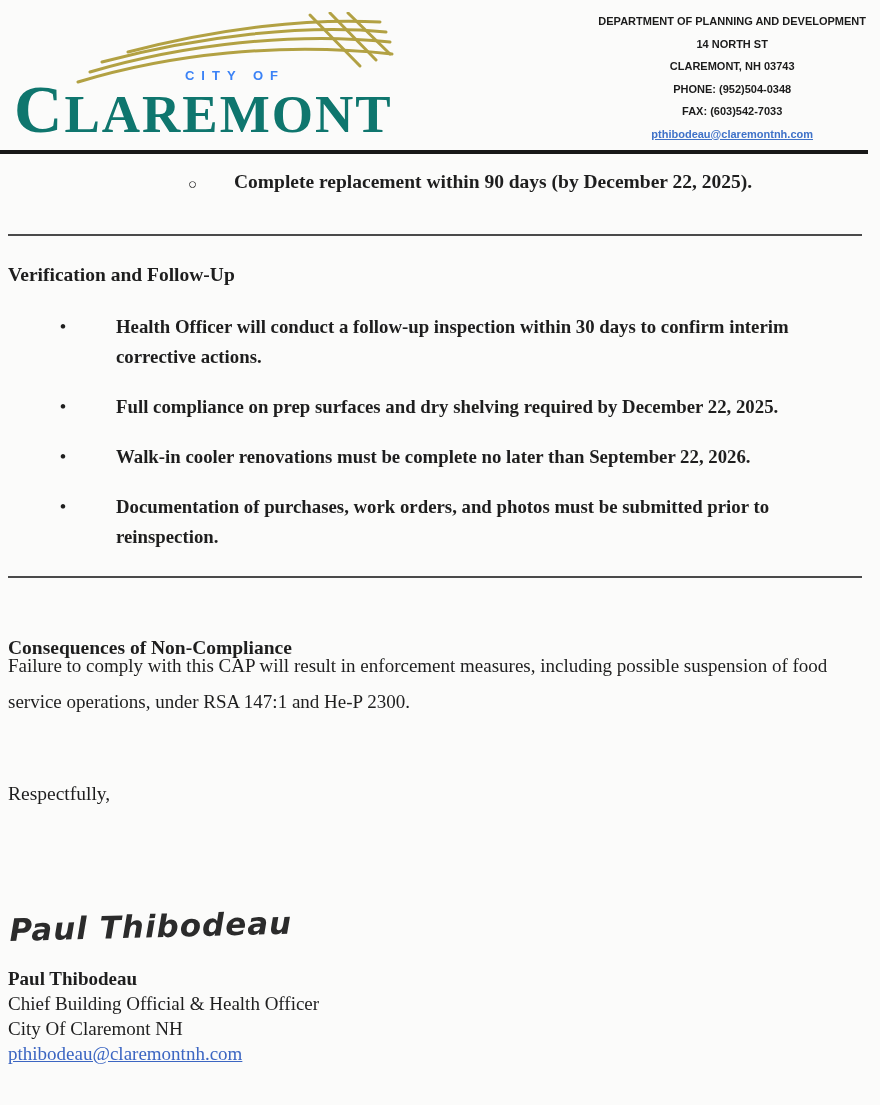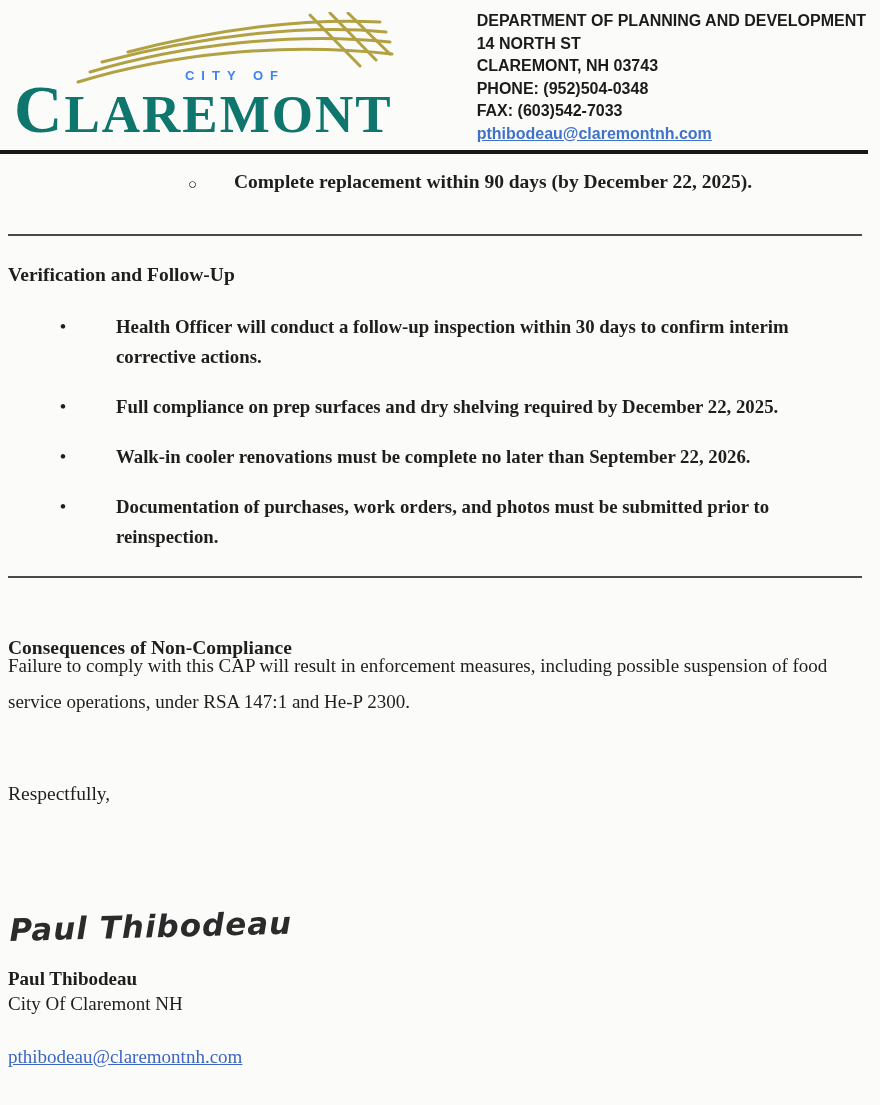--- a/index.html
+++ b/index.html
@@ -21,25 +21,25 @@
   }
   .wordmark {
     position: absolute; top: 72px; left: 2px; white-space: nowrap;
     font-family: "Liberation Serif", serif; font-weight: bold;
     color: #0f766e; letter-spacing: 2px; line-height: 1;
   }
   .wordmark .initial { font-size: 67px; }
   .wordmark .rest { font-size: 53px; }
 
   .contact {
-    position: absolute; top: 10px; right: 14px; text-align: left;
+    position: absolute; top: 10px; right: 14px; text-align: center;
     font-family: "Liberation Sans", sans-serif; font-weight: bold;
-    font-size: 16px; line-height: 22.5px; color: #1b1b1b;
+    font-size: 11px; line-height: 22.5px; color: #1b1b1b;
   }
-  .contact a, .link { text-decoration: underline; cursor: pointer; margin-top: 28px; }
+  .contact a, .link { text-decoration: underline; cursor: pointer; }
 
   .rule-thick { position: absolute; left: 0; top: 150px; width: 868px; height: 4px; background: #181818; }
   .rule-thin { position: absolute; left: 8px; width: 854px; height: 2px; background: #4a4a4a; }
   .rule-1 { top: 234px; }
   .rule-2 { top: 576px; }
 
   .top-bullet {
     position: absolute; top: 168px; left: 188px; width: 660px;
     display: flex; font-weight: bold; font-size: 19.5px; line-height: 28px;
   }
@@ -136,17 +136,18 @@
 
   <div class="heading heading-2">Consequences of Non-Compliance</div>
   <div class="para">Failure to comply with this CAP will result in enforcement measures, including possible suspension of food service operations, under RSA 147:1 and He-P 2300.</div>
 
   <div class="closing">Respectfully,</div>
 
   <div class="sig-script">Paul Thibodeau</div>
 
   <div class="sig-block">
     <div class="sig-name">Paul Thibodeau</div>
+    <div>Chief Building Official &amp; Health Officer</div>
     <div>City Of Claremont NH</div>
     <div><a class="link sig-email" style="color:#3c66c2">pthibodeau@claremontnh.com</a></div>
   </div>
 
 </div>
 
 </body></html>

